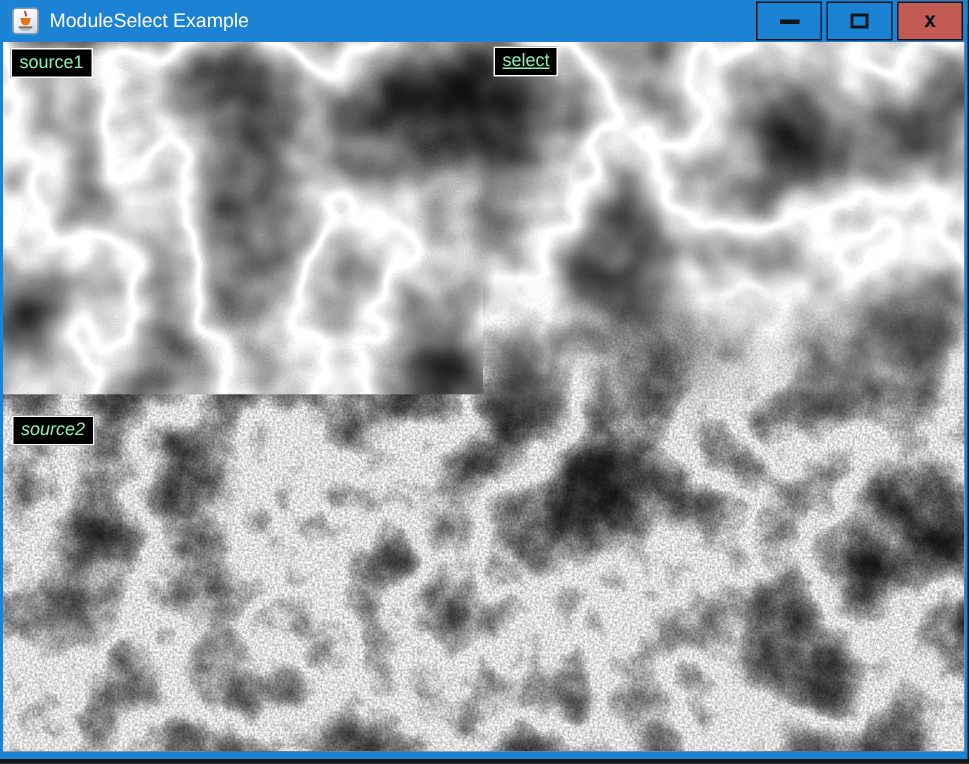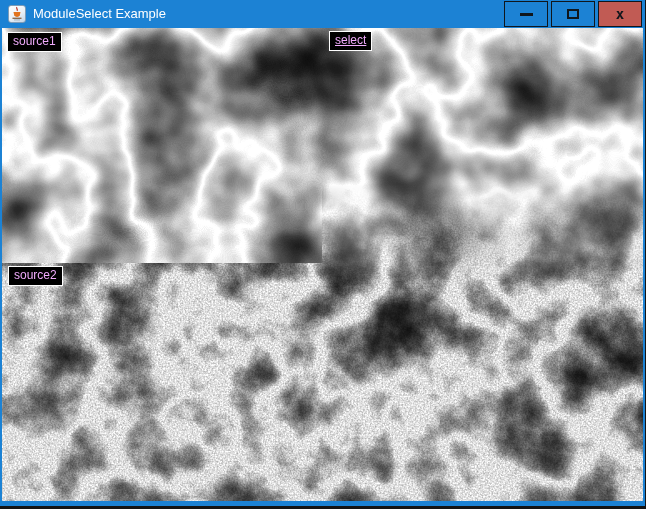--- a/index.html
+++ b/index.html
@@ -70,28 +70,28 @@
                  rgba(0,0,0,0.5) 43%, rgba(0,0,0,1) 54%, rgba(0,0,0,1) 100%);
   }
   
   .l-src1 { clip-path: inset(0 321px 238px 0); }
   .l-src2 { clip-path: inset(235px 321px 0 0); }
   
   .tag {
     position: absolute;
     background: #000000;
     border: 1px solid #ffffff;
-    color: #f0abfc;
+    color: #86efac;
     font-size: 12px; line-height: 13px;
     padding: 2px 5px 3px 5px;
     white-space: nowrap;
   }
   #tag-source1 { left: 5px;   top: 4px; }
   #tag-select  { left: 327px; top: 3px; text-decoration: underline; }
-  #tag-source2 { left: 6px;   top: 238px; }
+  #tag-source2 { left: 6px;   top: 249px; font-style: italic; }
   .defs-svg { position: absolute; width: 0; height: 0; }
 </style>
 </head>
 <body>
 
 <svg class="defs-svg" aria-hidden="true">
   <defs>
     <filter id="nz-smooth" x="0" y="0" width="100%" height="100%" color-interpolation-filters="sRGB">
       <feTurbulence type="fractalNoise" baseFrequency="0.008" numOctaves="4" seed="6" result="t"></feTurbulence>
       <feColorMatrix in="t" type="matrix" values="1 0 0 0 0  1 0 0 0 0  1 0 0 0 0  0 0 0 0 1" result="g"></feColorMatrix>

